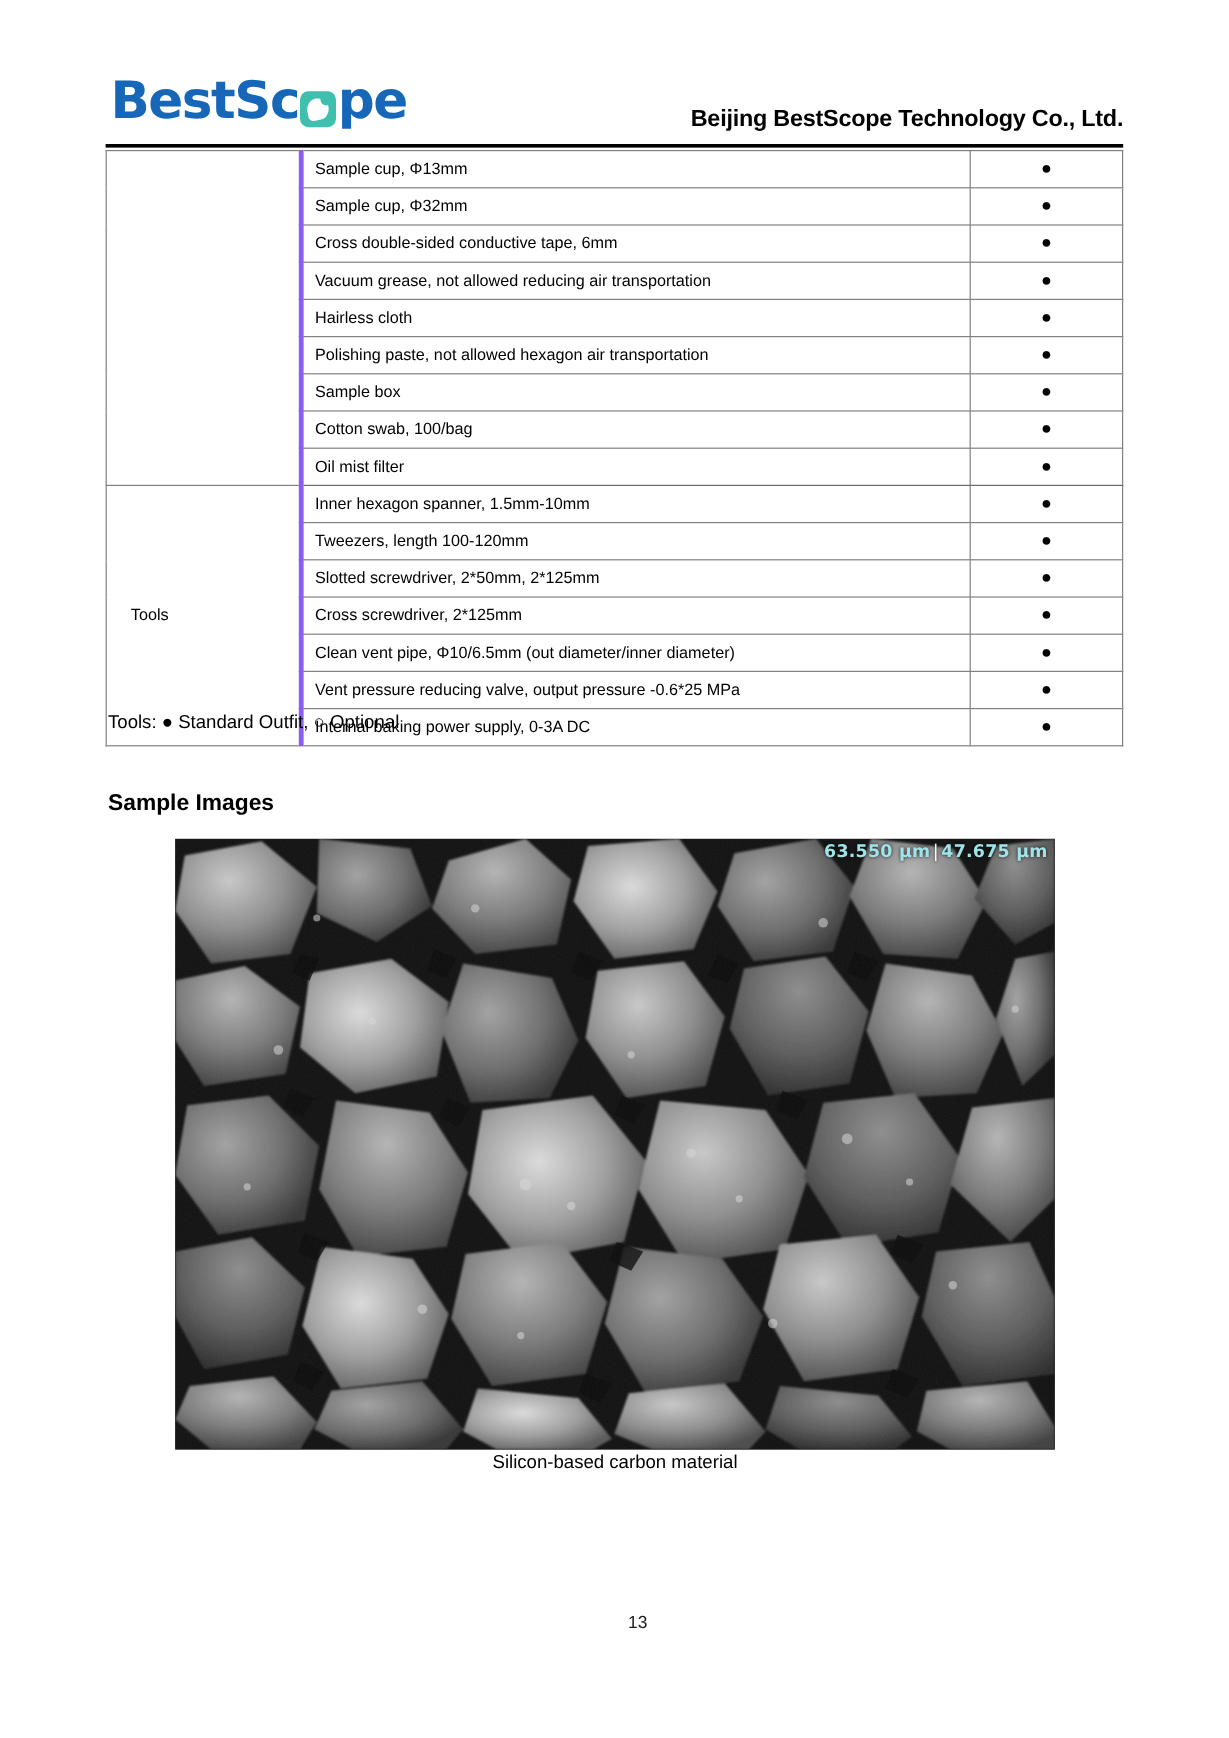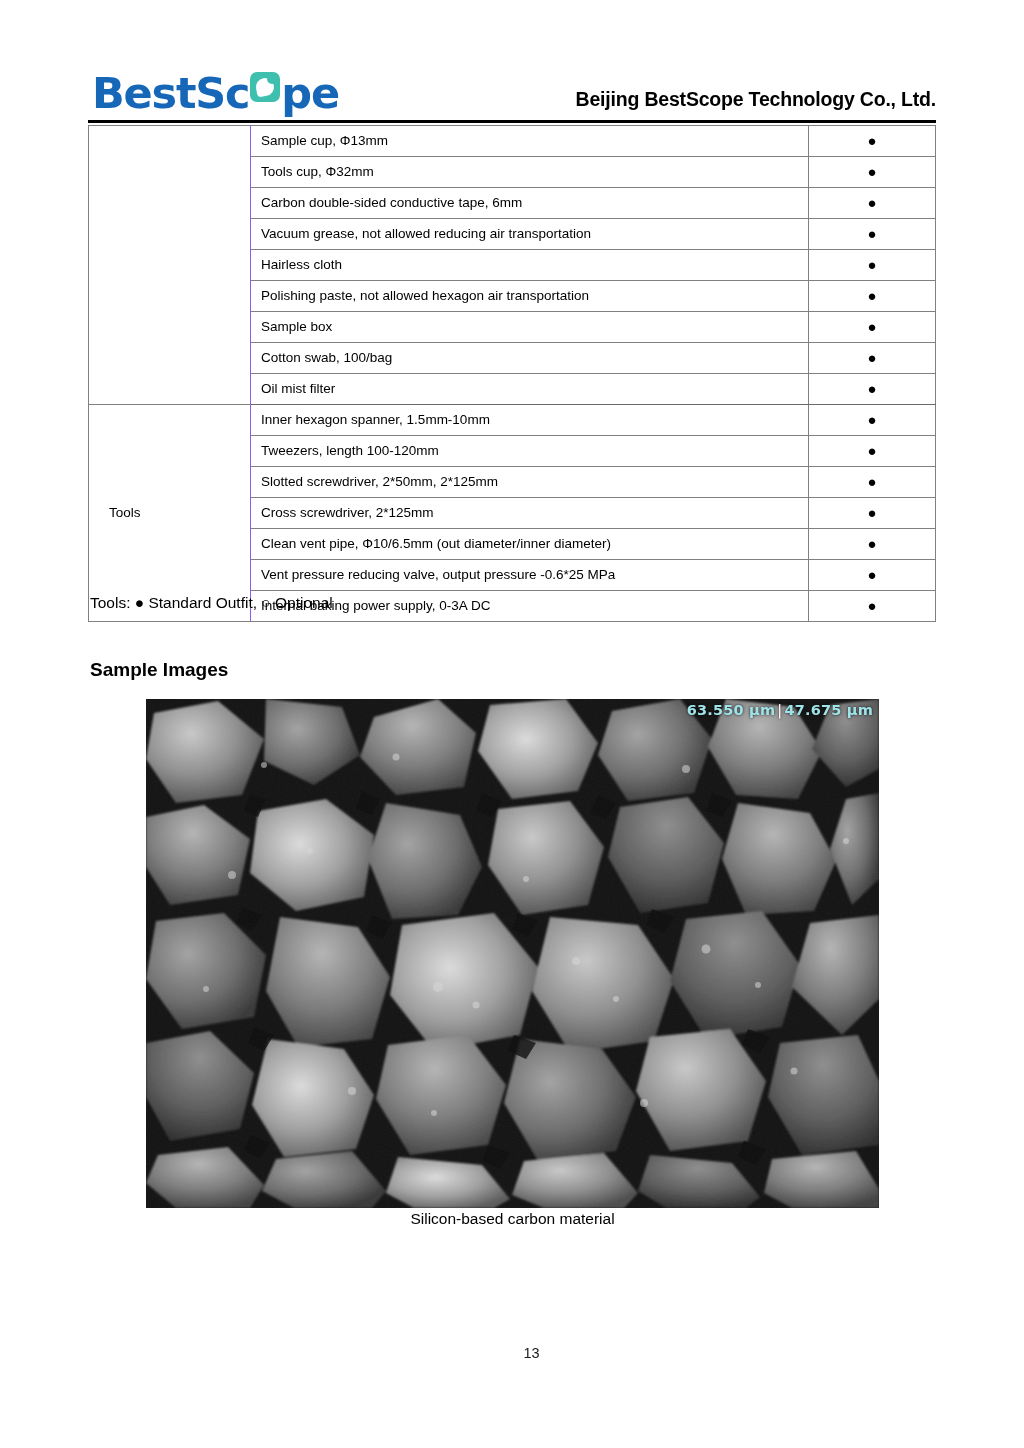--- a/index.html
+++ b/index.html
@@ -26,23 +26,23 @@
   .header {
     position: absolute;
     left: 88px;
     top: 52px;
     width: 848px;
     height: 70px;
   }
   .logo {
     position: absolute;
     left: 4px;
-    top: 20px;
+    top: 4px;
     display: flex;
-    align-items: flex-start;
+    align-items: flex-end;
     height: 50px;
     user-select: none;
   }
   .logo-text {
     font-family: "DejaVu Sans", sans-serif;
     font-size: 43px;
     font-weight: bold;
     letter-spacing: -1.2px;
     color: #1667b8;
     line-height: 1;
@@ -118,21 +118,21 @@
     vertical-align: middle;
     line-height: 1.25;
   }
   .col-group { width: 162px; }
   .col-item  { width: 558px; }
   .col-mark  { width: 127px; }
 
   .spec-table td.group-cell {
     padding-left: 20px;
     vertical-align: middle;
-    border-right: 1px solid #8b5cf6;
+    border-right: 4px solid #8b5cf6;
   }
   .spec-table td.mark-cell {
     text-align: center;
     padding-left: 0;
     font-size: 15px;
   }
   .spec-table tr.group-end td { border-bottom: 1px solid #6a6a6a; }
 
   
   .note {
@@ -230,25 +230,25 @@
       <col class="col-mark">
     </colgroup>
     <tbody>
 
       <tr>
         <td class="group-cell" rowspan="9"></td>
         <td>Sample cup, Φ13mm</td>
         <td class="mark-cell">●</td>
       </tr>
       <tr>
-        <td>Tools cup, Φ32mm</td>
-        <td class="mark-cell">●</td>
-      </tr>
-      <tr>
-        <td>Carbon double-sided conductive tape, 6mm</td>
+        <td>Sample cup, Φ32mm</td>
+        <td class="mark-cell">●</td>
+      </tr>
+      <tr>
+        <td>Cross double-sided conductive tape, 6mm</td>
         <td class="mark-cell">●</td>
       </tr>
       <tr>
         <td>Vacuum grease, not allowed reducing air transportation</td>
         <td class="mark-cell">●</td>
       </tr>
       <tr>
         <td>Hairless cloth</td>
         <td class="mark-cell">●</td>
       </tr>

